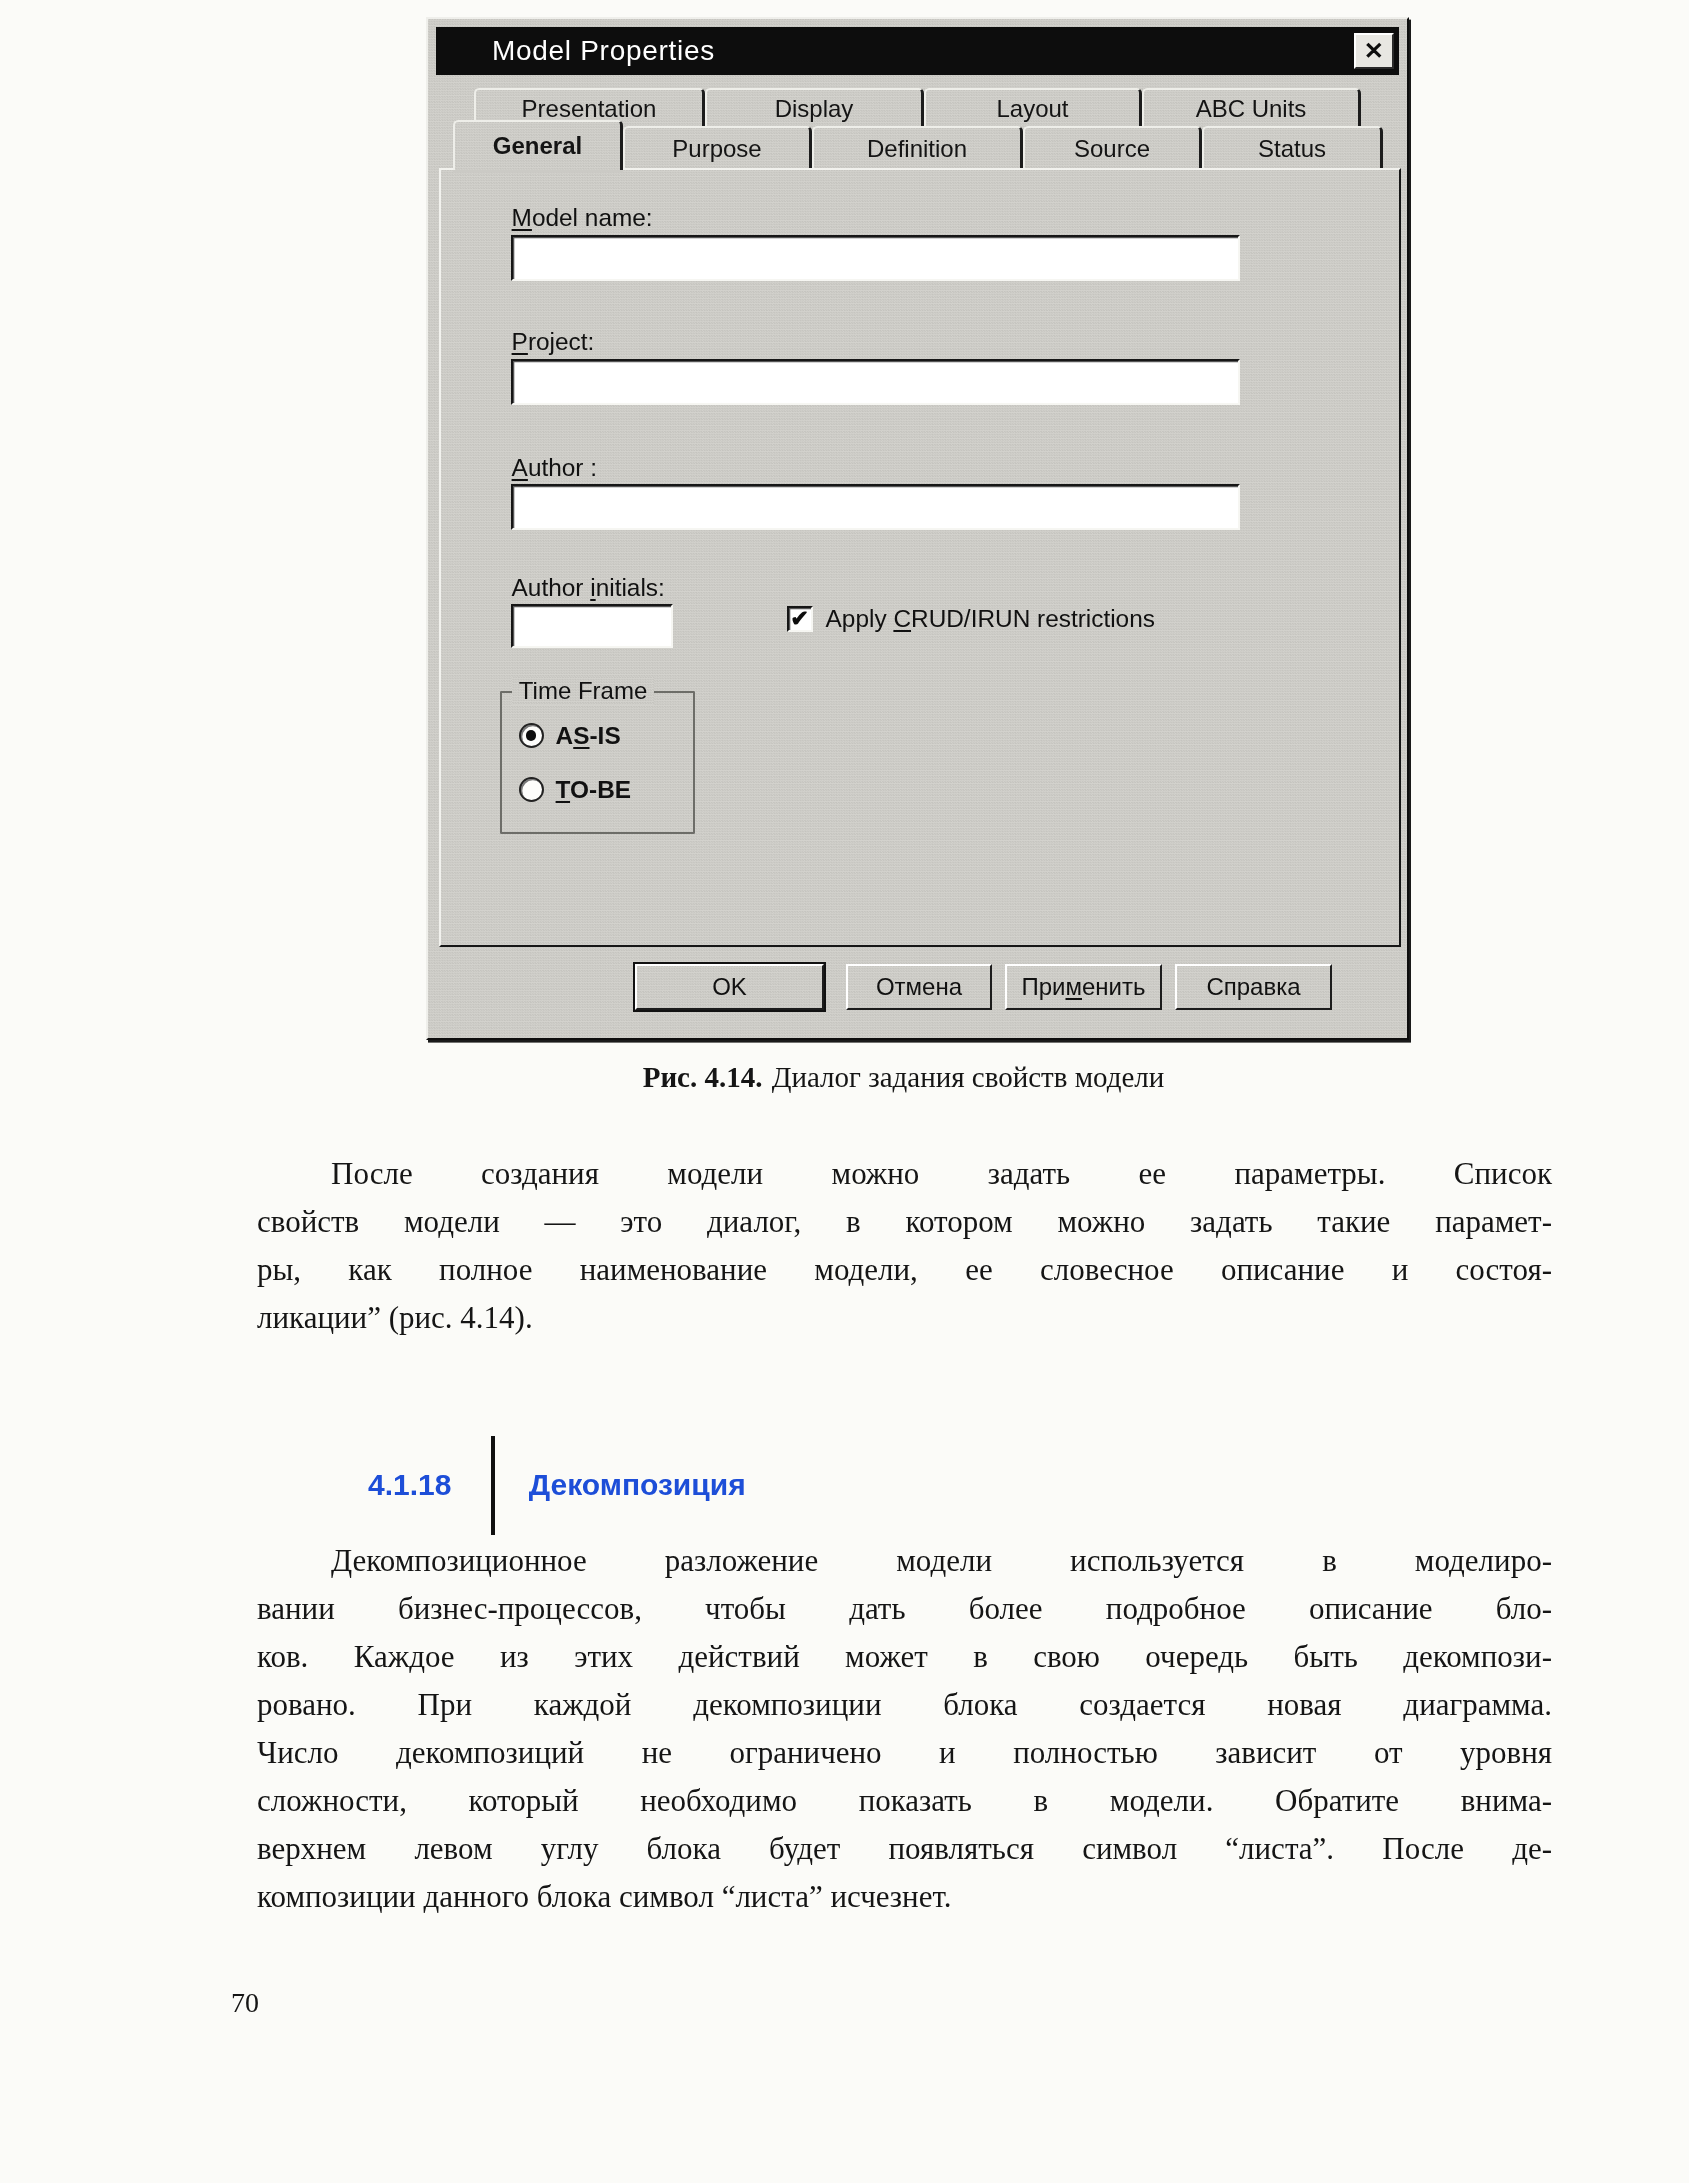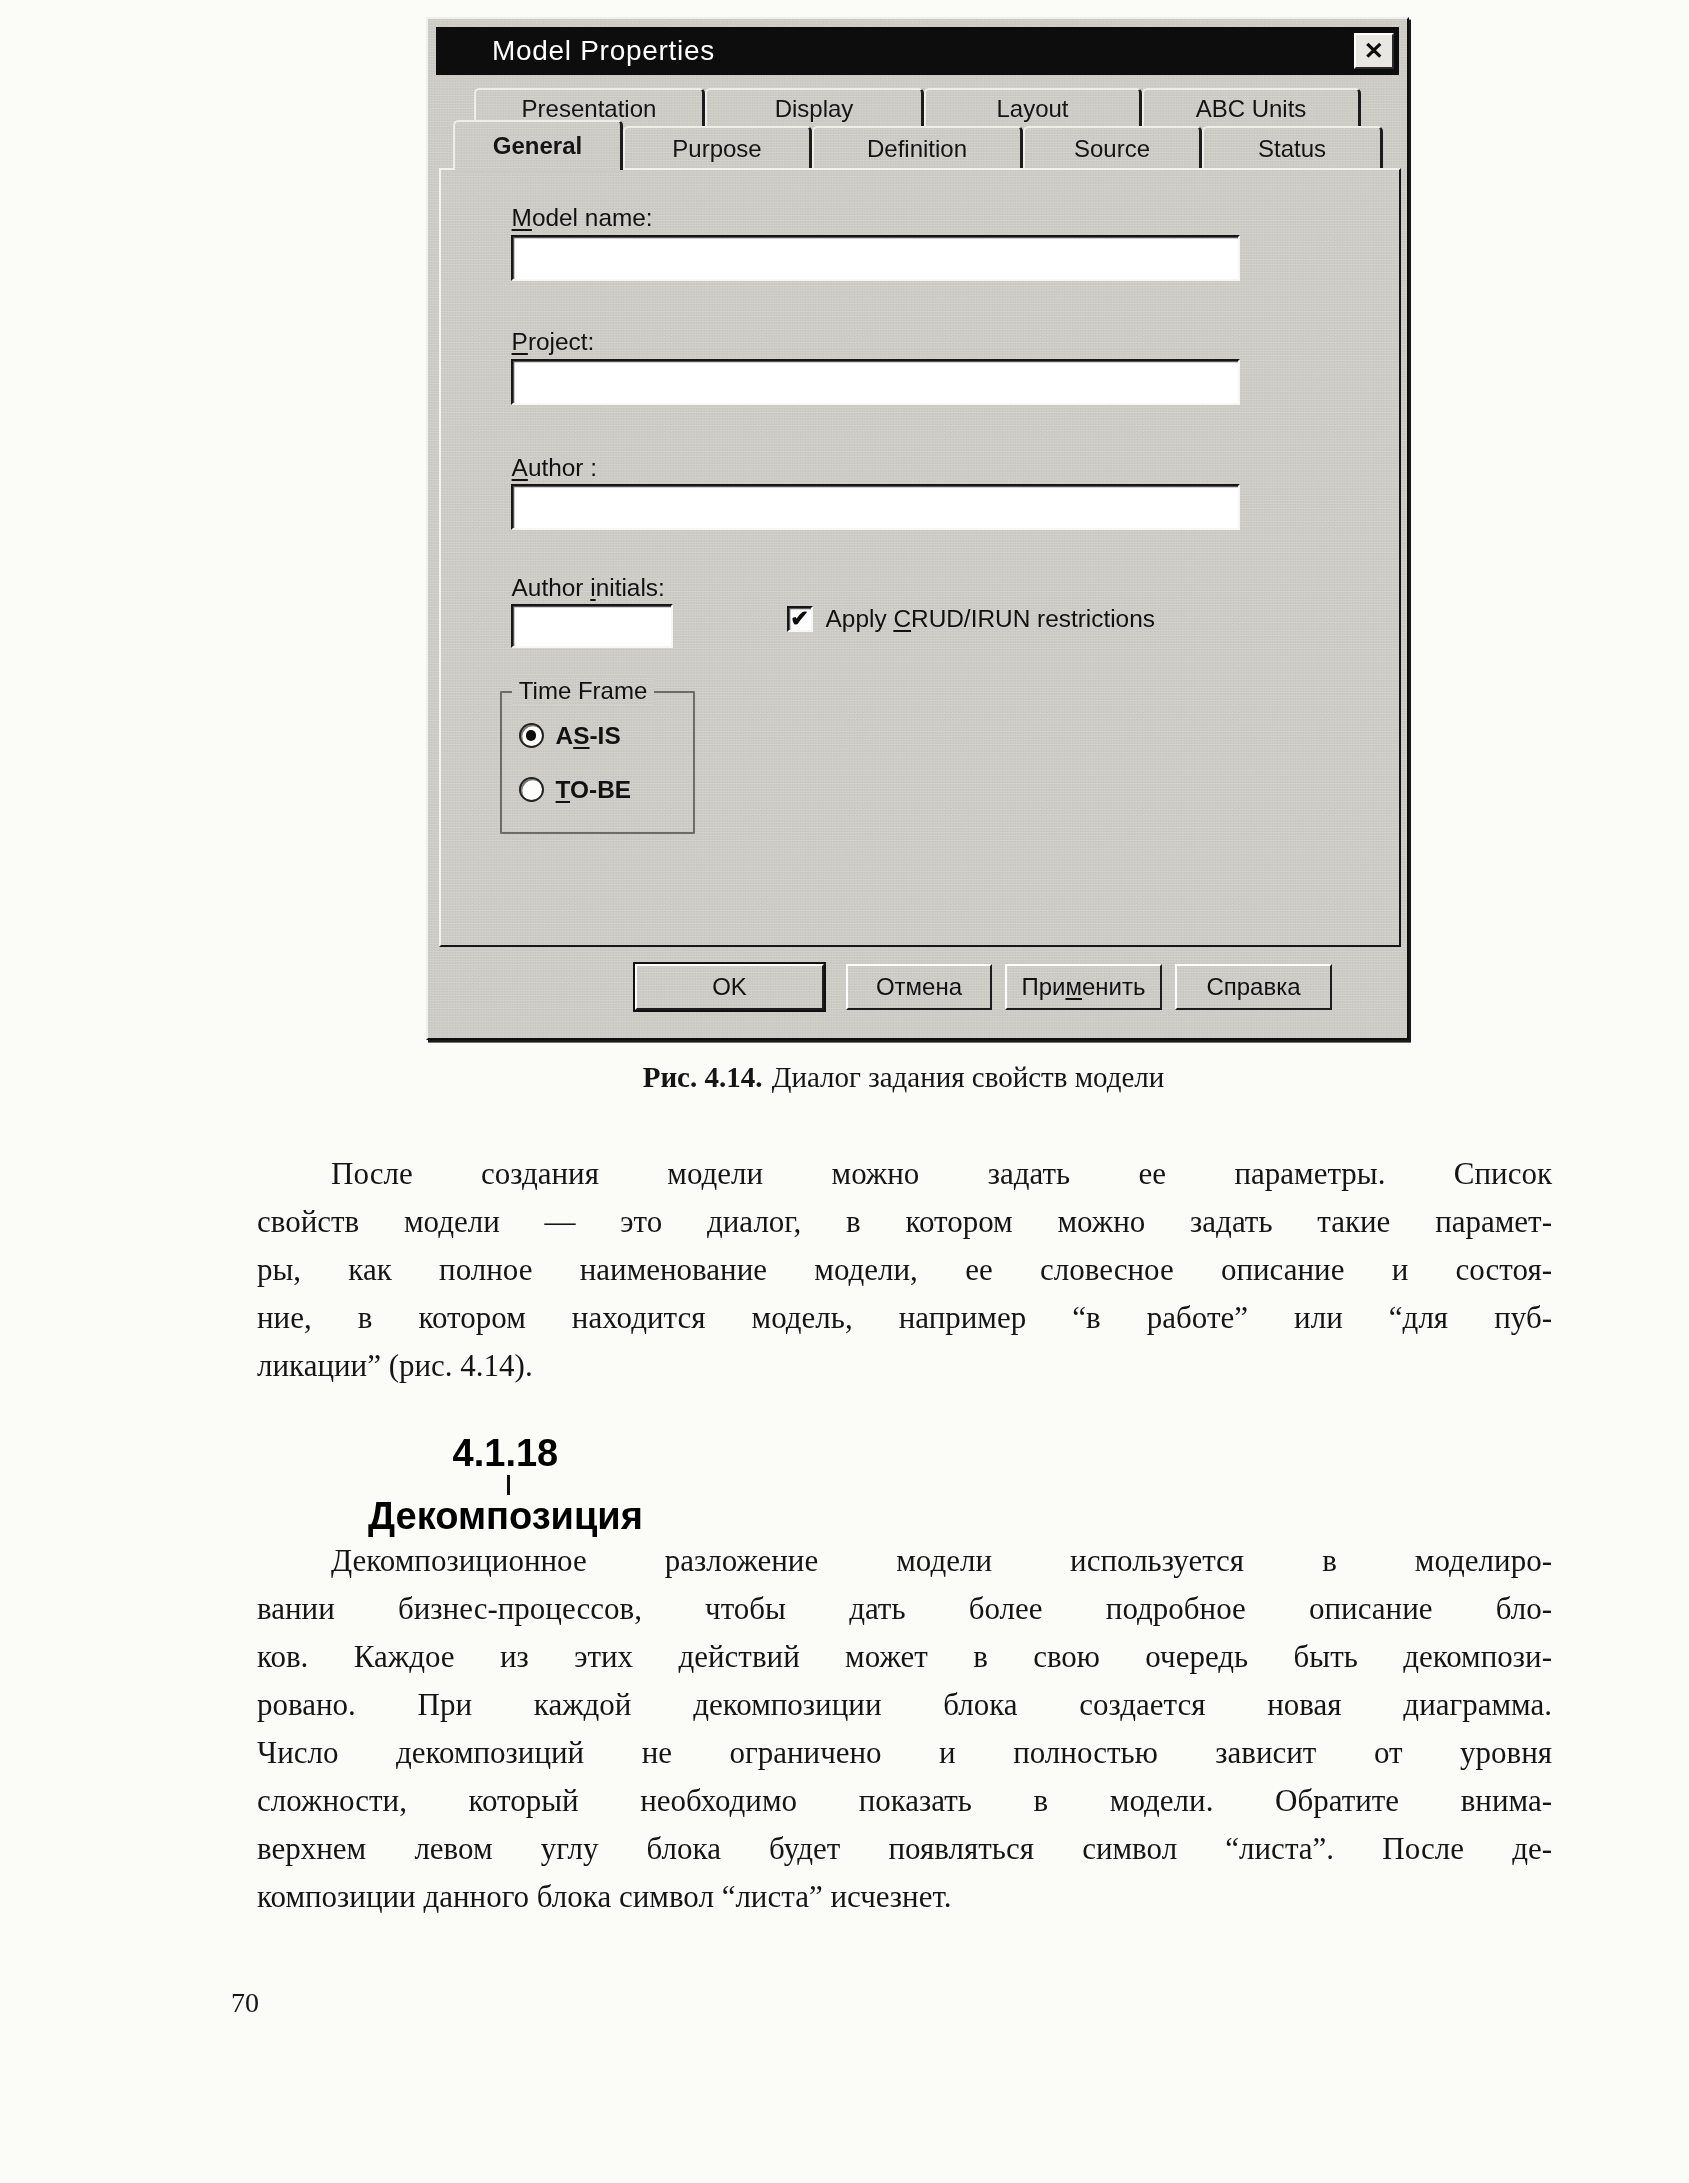--- a/index.html
+++ b/index.html
@@ -105,21 +105,21 @@
   .caption b { margin-right:9.2px; }
   .para { position:absolute; left:257px; width:1295px; font-size:31px; }
   .para .line { text-align:justify; text-align-last:justify; height:48px; white-space:nowrap; }
   .para .line.last { text-align-last:left; }
   .para .line.first { text-indent:74px; }
   .p1 { top:1156px; }
   .p2 { top:1543px; }
   .heading {
     position:absolute; left:368px; top:1432px; height:106px;
     display:flex; align-items:center;
-    font-family:"Liberation Sans", sans-serif; font-weight:bold; font-size:38px; color:#000000;flex-direction:column;
+    font-family:"Liberation Sans", sans-serif; font-weight:bold; font-size:30px; color:#1d4ed8;
   }
   .heading .vbar { width:3.3px; height:99px; background:#101010; margin:0 34px 0 40px; }
   .pageno { position:absolute; left:231px; top:1987px; font-size:28px; }
 </style>
 </head>
 <body>
 
 <div class="page">
 
   <div class="dlg chrome">
@@ -213,21 +213,20 @@
   </div>
 
   <div class="caption">
     <b>Рис. 4.14.</b><span>Диалог задания свойств модели</span>
   </div>
 
   <div class="para p1">
     <div class="line first">После создания модели можно задать ее параметры. Список</div>
     <div class="line">свойств модели — это диалог, в котором можно задать такие парамет-</div>
     <div class="line">ры, как полное наименование модели, ее словесное описание и состоя-</div>
-    <div class="line">ние, в котором находится модель, например “в работе” или “для пуб-</div>
     <div class="line last">ликации” (рис. 4.14).</div>
   </div>
 
   <div class="heading">
     <span>4.1.18</span>
     <span class="vbar"></span>
     <span>Декомпозиция</span>
   </div>
 
   <div class="para p2">

